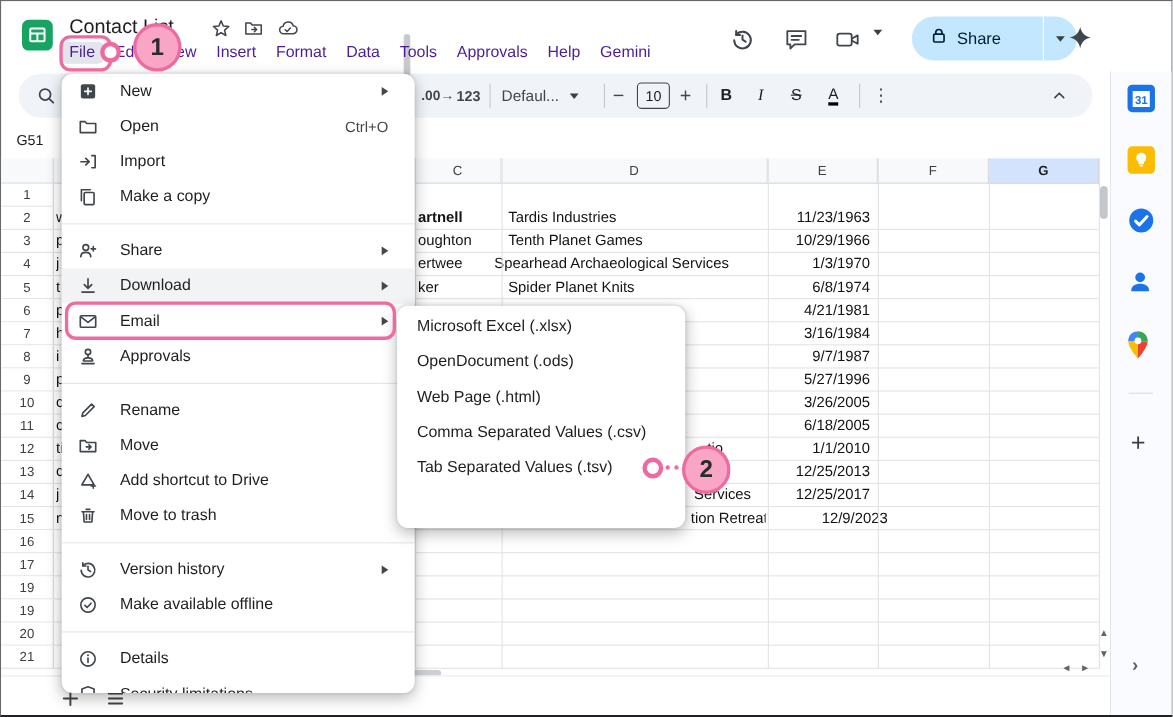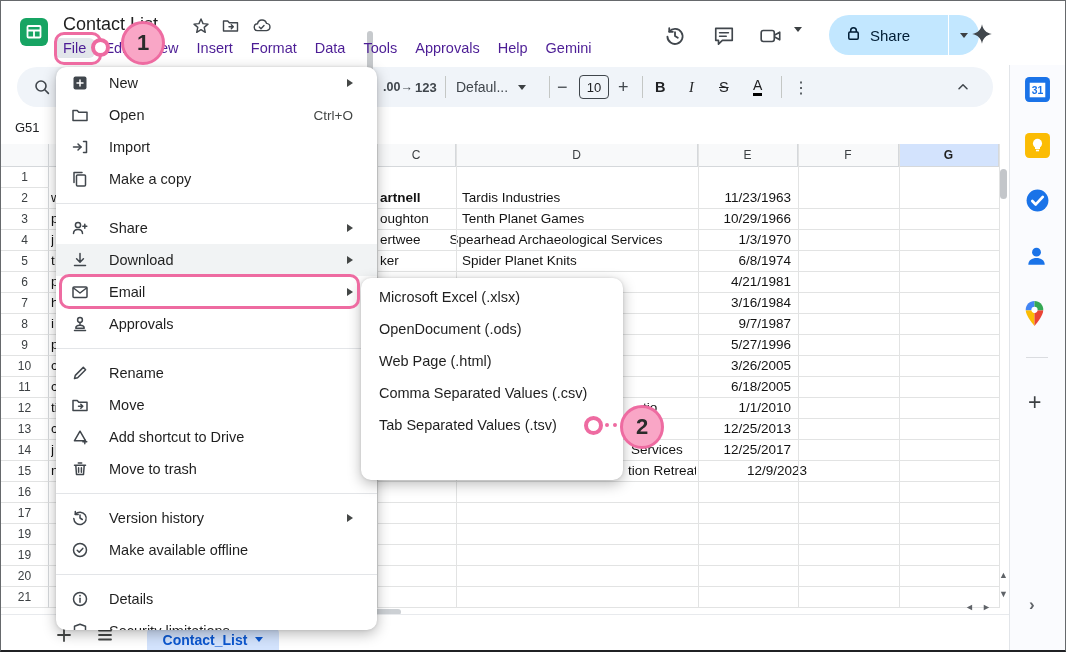--- a/index.html
+++ b/index.html
@@ -328,24 +328,20 @@
   <span class="scr-arr" style="left:998px;top:569px;">▲</span>
   <span class="scr-arr" style="left:998px;top:588px;">▼</span>
 
   <div class="bottombar"></div>
   <span class="bb-ic" style="left:54px;"><svg width="18" height="18" viewBox="0 0 18 18" stroke="#444746" stroke-width="1.8" stroke-linecap="round">
         <path d="M9 3v12M3 9h12"></path>
       </svg></span>
   <span class="bb-ic" style="left:95px;"><svg width="18" height="18" viewBox="0 0 18 18" stroke="#444746" stroke-width="1.8" stroke-linecap="round">
         <path d="M3 4.5h12M3 9h12M3 13.5h12"></path>
       </svg></span>
-  <div class="sheet-tab">
-    <span>Contact_List</span>
-    <span class="tab-caret"></span>
-  </div>
 
   <div class="rstrip"></div>
   <div id="rs-icons">
       <span class="rs-ic" style="top: 75px;"><svg width="27" height="27" viewBox="0 0 26 26">
           <rect x="1" y="1" width="24" height="24" rx="4" fill="#1a73e8"></rect>
           <rect x="5.5" y="6.5" width="15" height="14" fill="#fff"></rect>
           <text x="13" y="17.5" font-size="10" font-weight="bold" fill="#1a73e8" text-anchor="middle" font-family="Liberation Sans,sans-serif">31</text>
         </svg></span>
       <span class="rs-ic" style="top: 131px;"><svg width="27" height="27" viewBox="0 0 26 26">
           <rect x="1" y="1" width="24" height="24" rx="4" fill="#fbbc04"></rect>

